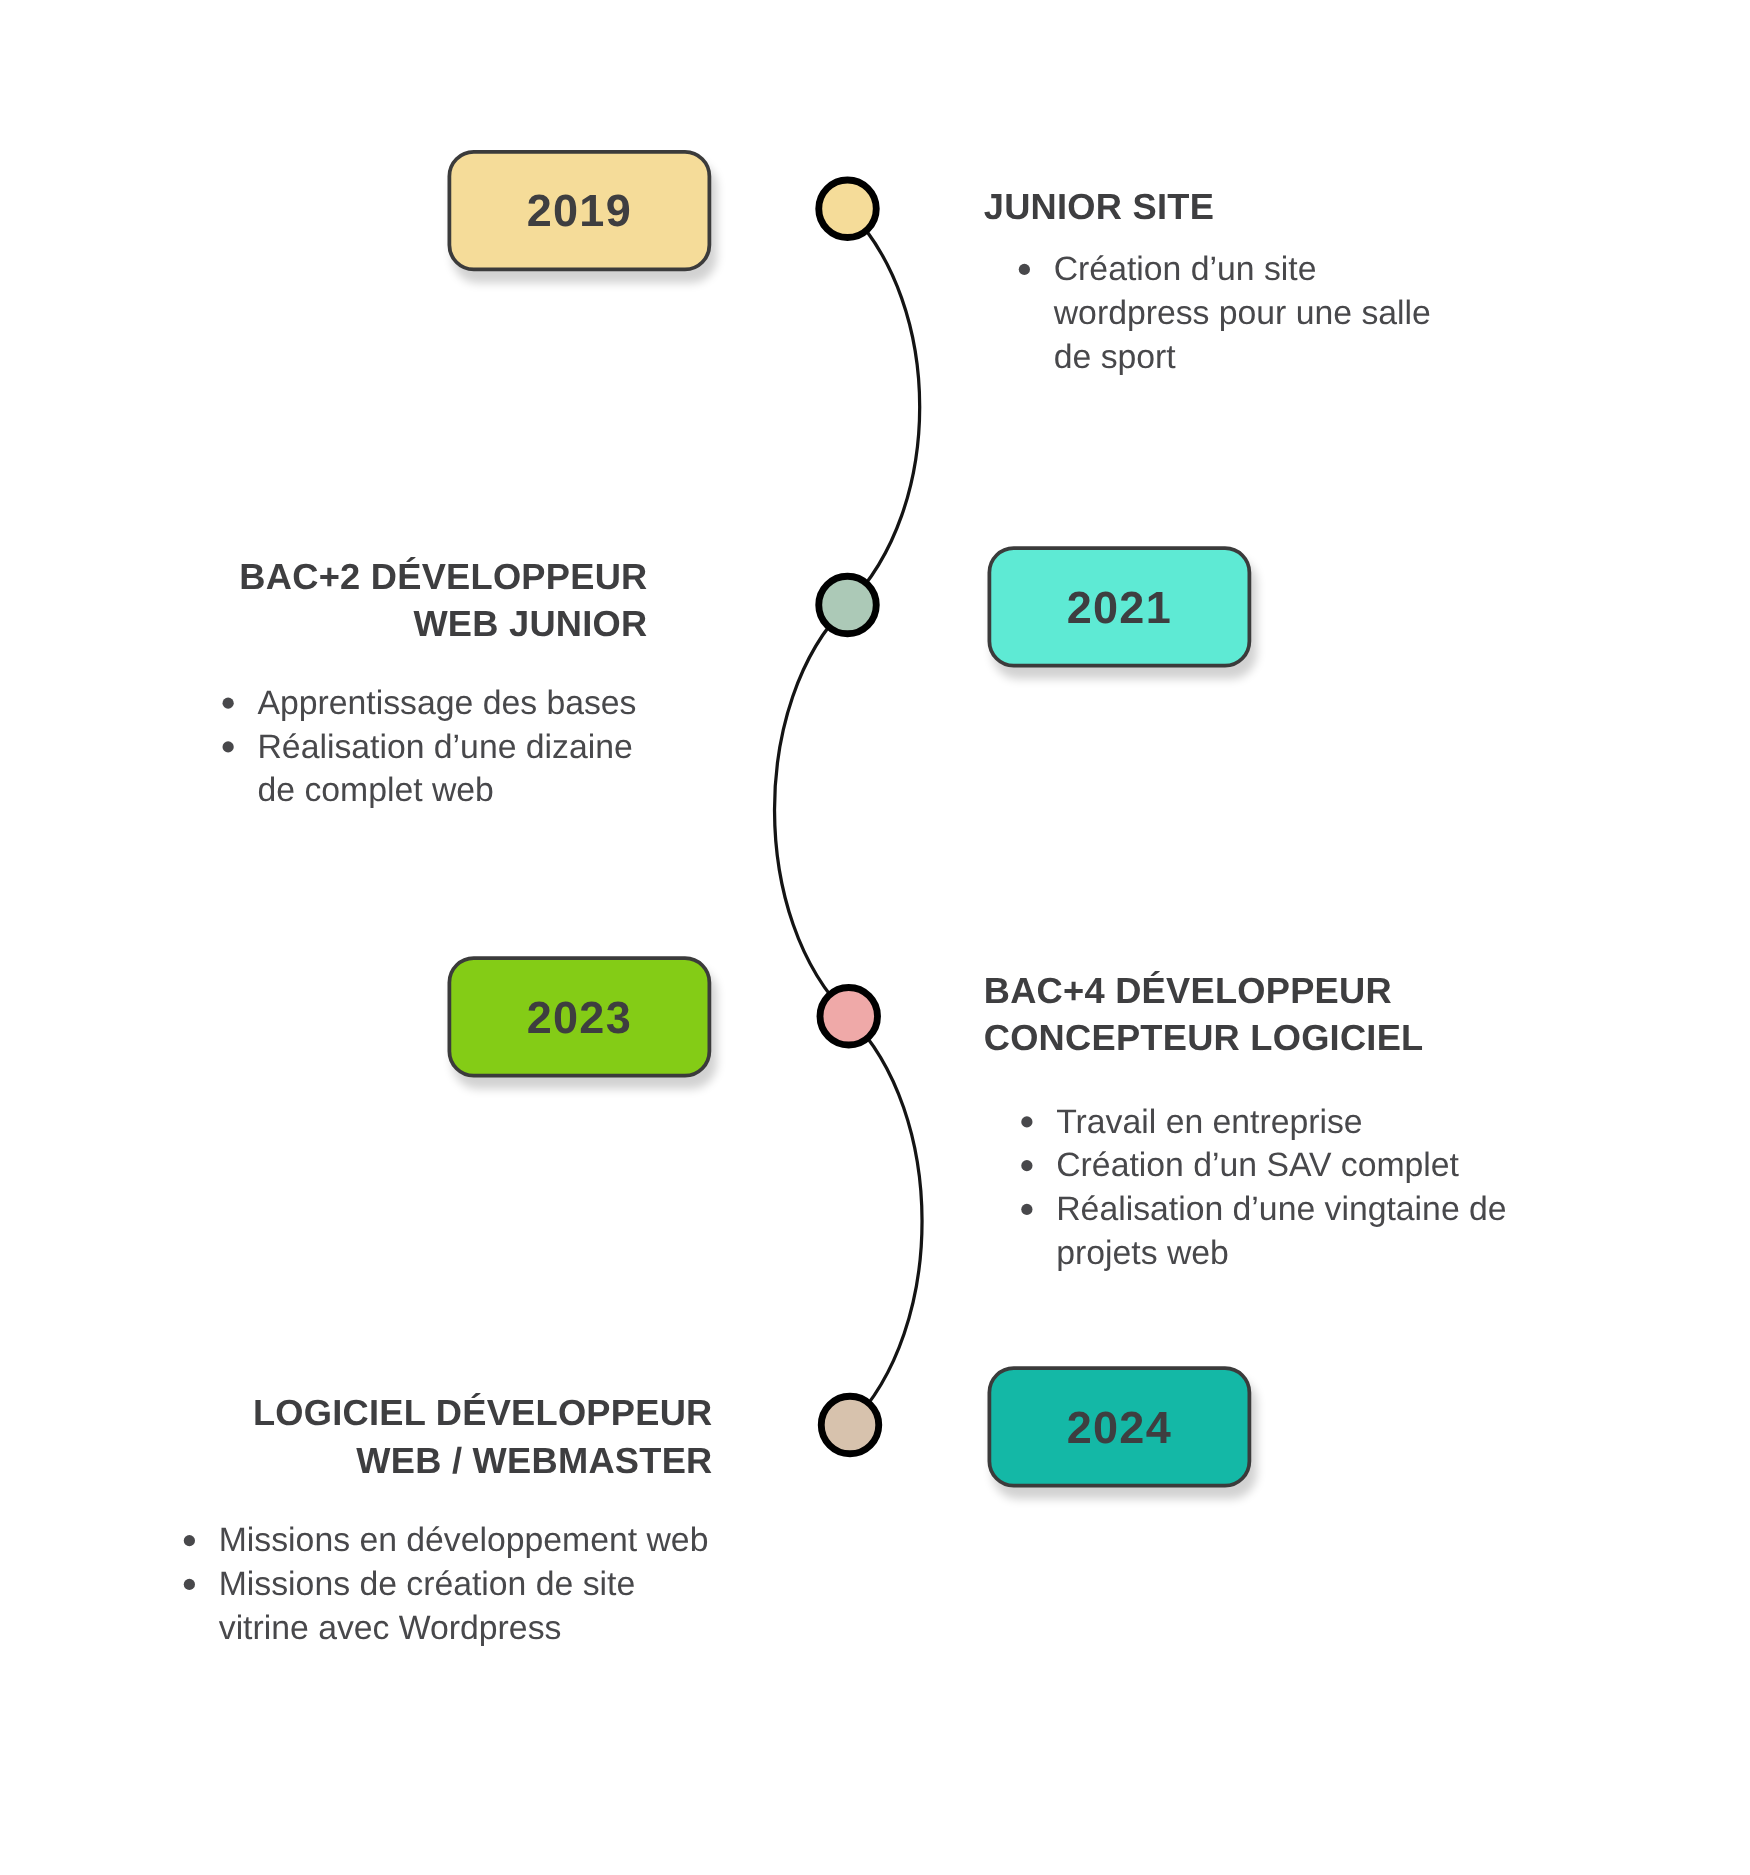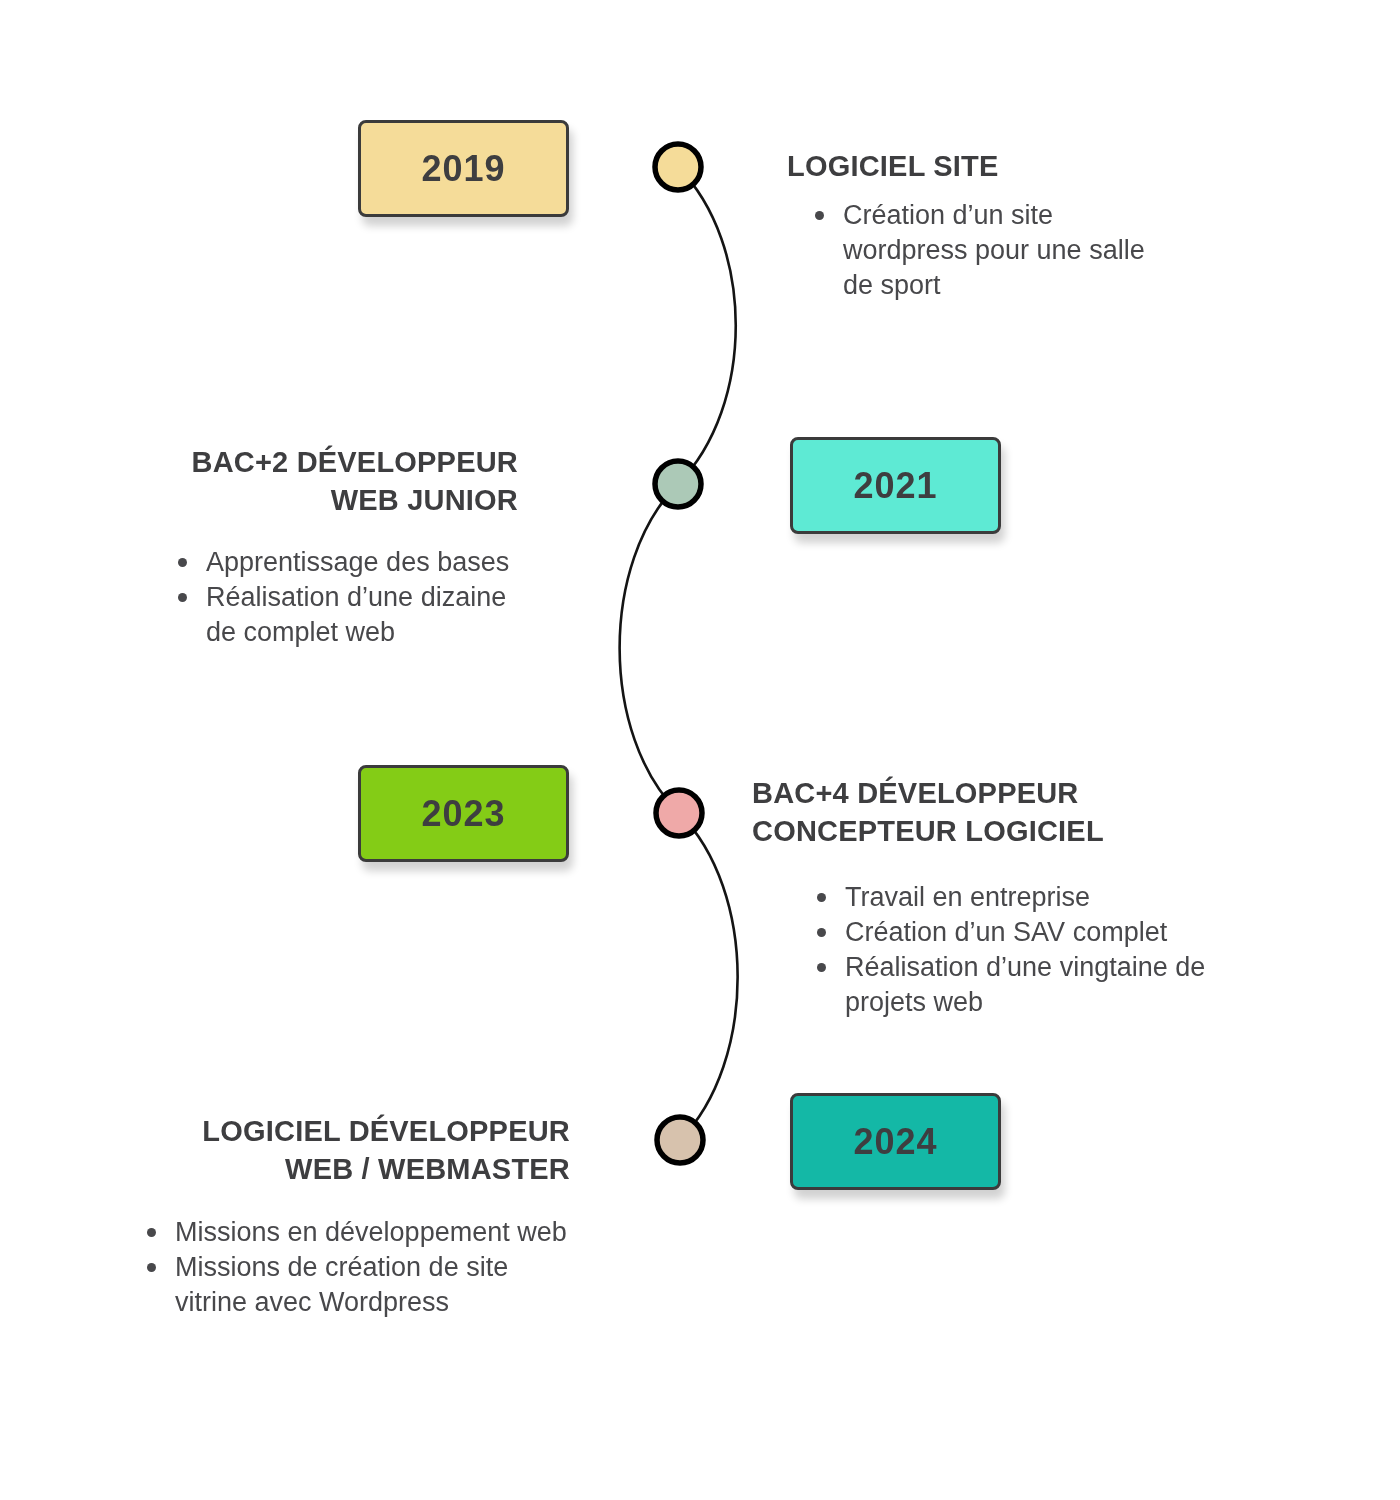--- a/index.html
+++ b/index.html
@@ -2,21 +2,21 @@
 <html><head>
 <meta charset="utf-8">
 <style>
   html,body { margin:0; padding:0; background:#ffffff; }
   body { font-family:"Liberation Sans","DejaVu Sans",sans-serif; color:#3f3f42; }
   .canvas { position:relative; width:1400px; height:1500px; background:#ffffff; overflow:hidden; }
   .curve-layer { position:absolute; left:0; top:0; width:1400px; height:1500px; }
 
   .year-box {
     position:absolute; width:211px; height:97px;
-    border:3px solid #3b3b3b; border-radius:8px;
+    border:3px solid #3b3b3b; border-radius:21px;
     display:flex; align-items:center; justify-content:center;
     box-shadow:4px 9px 8px rgba(0,0,0,0.18);
     box-sizing:border-box;
   }
   .year-label { font-size:36px; font-weight:700; letter-spacing:1px; color:#3e3e40; }
 
   .m-title {
     position:absolute; font-size:29px; font-weight:700; line-height:38px;
     color:#3e3e40; white-space:pre-line; letter-spacing:0.2px;
   }
@@ -33,21 +33,21 @@
   }
 
   
   .yb-0 { left:358px; top:120px; }
   .yb-1 { left:790px; top:437px; }
   .yb-2 { left:358px; top:765px; }
   .yb-3 { left:790px; top:1093px; }
 
   .t-0 { left:787px; top:147px; width:380px; }
   .t-1 { left:118px; top:443px; width:400px; }
-  .t-2 { left:752px; top:774px; width:460px; }
+  .t-2 { left:787px; top:774px; width:460px; }
   .t-3 { left:120px; top:1112px; width:450px; }
 
   .l-0 { left:843px; top:198px; width:310px; }
   .l-1 { left:206px; top:545px; width:310px; }
   .l-2 { left:845px; top:880px; width:368px; }
   .l-3 { left:175px; top:1215px; width:400px; }
 </style>
 </head>
 <body>
 
@@ -57,21 +57,21 @@
     <path d="M 678 167 C 755 245 755 406 678 484 C 600 562 600 735 679 813 C 757 891 757 1062 680 1140" fill="none" stroke="#141414" stroke-width="2.6" stroke-linecap="round"></path>
     <circle cx="678" cy="167" r="23" stroke="#000000" stroke-width="5.5" fill="#F5DC99"></circle>
     <circle cx="678" cy="484" r="23" stroke="#000000" stroke-width="5.5" fill="#ACC9B7"></circle>
     <circle cx="679" cy="813" r="23" stroke="#000000" stroke-width="5.5" fill="#EFA9A8"></circle>
     <circle cx="680" cy="1140" r="23" stroke="#000000" stroke-width="5.5" fill="#D7C2AD"></circle>
   </svg>
 
   <div class="year-box yb-0" style="background: rgb(245, 220, 153);">
     <span class="year-label">2019</span>
   </div>
-  <div class="m-title t-0">LOGICIEL SITE</div>
+  <div class="m-title t-0">JUNIOR SITE</div>
   <ul class="m-list l-0">
     <li>Création d’un site wordpress pour une salle de sport</li>
   </ul>
 
   <div class="year-box yb-1" style="background: #5eead4;">
     <span class="year-label">2021</span>
   </div>
   <div class="m-title t-1 align-right">BAC+2  DÉVELOPPEUR
 WEB JUNIOR</div>
   <ul class="m-list l-1">

